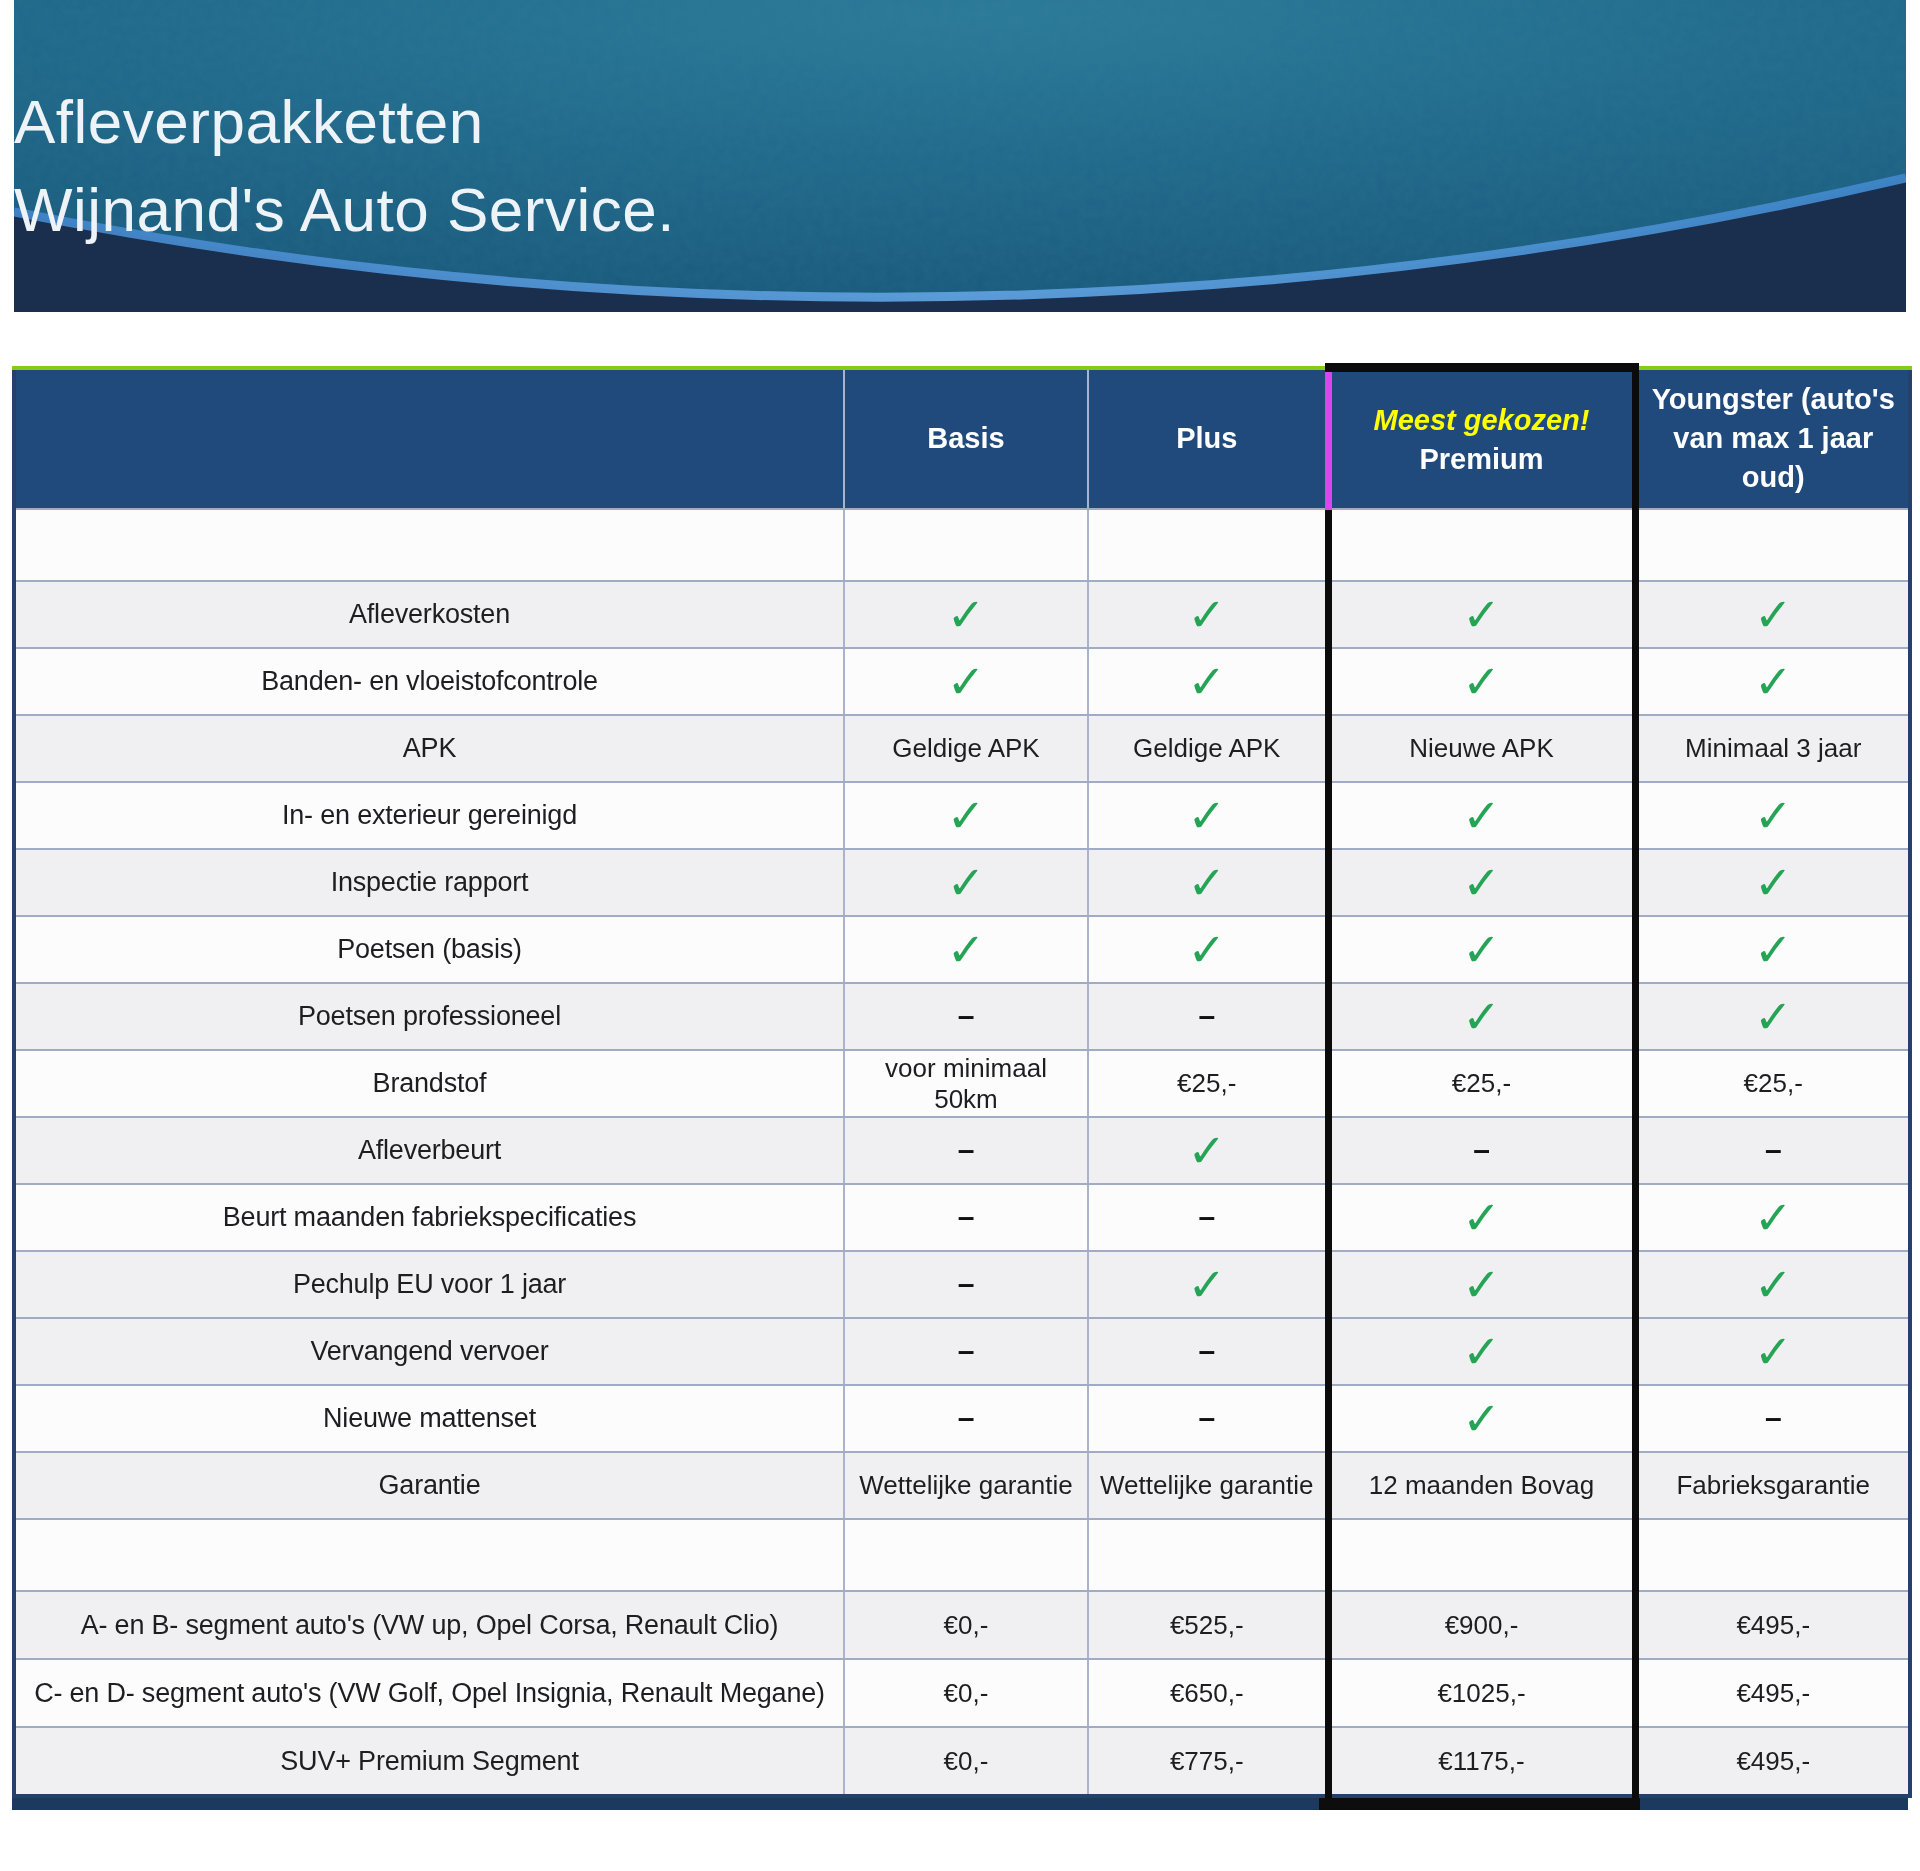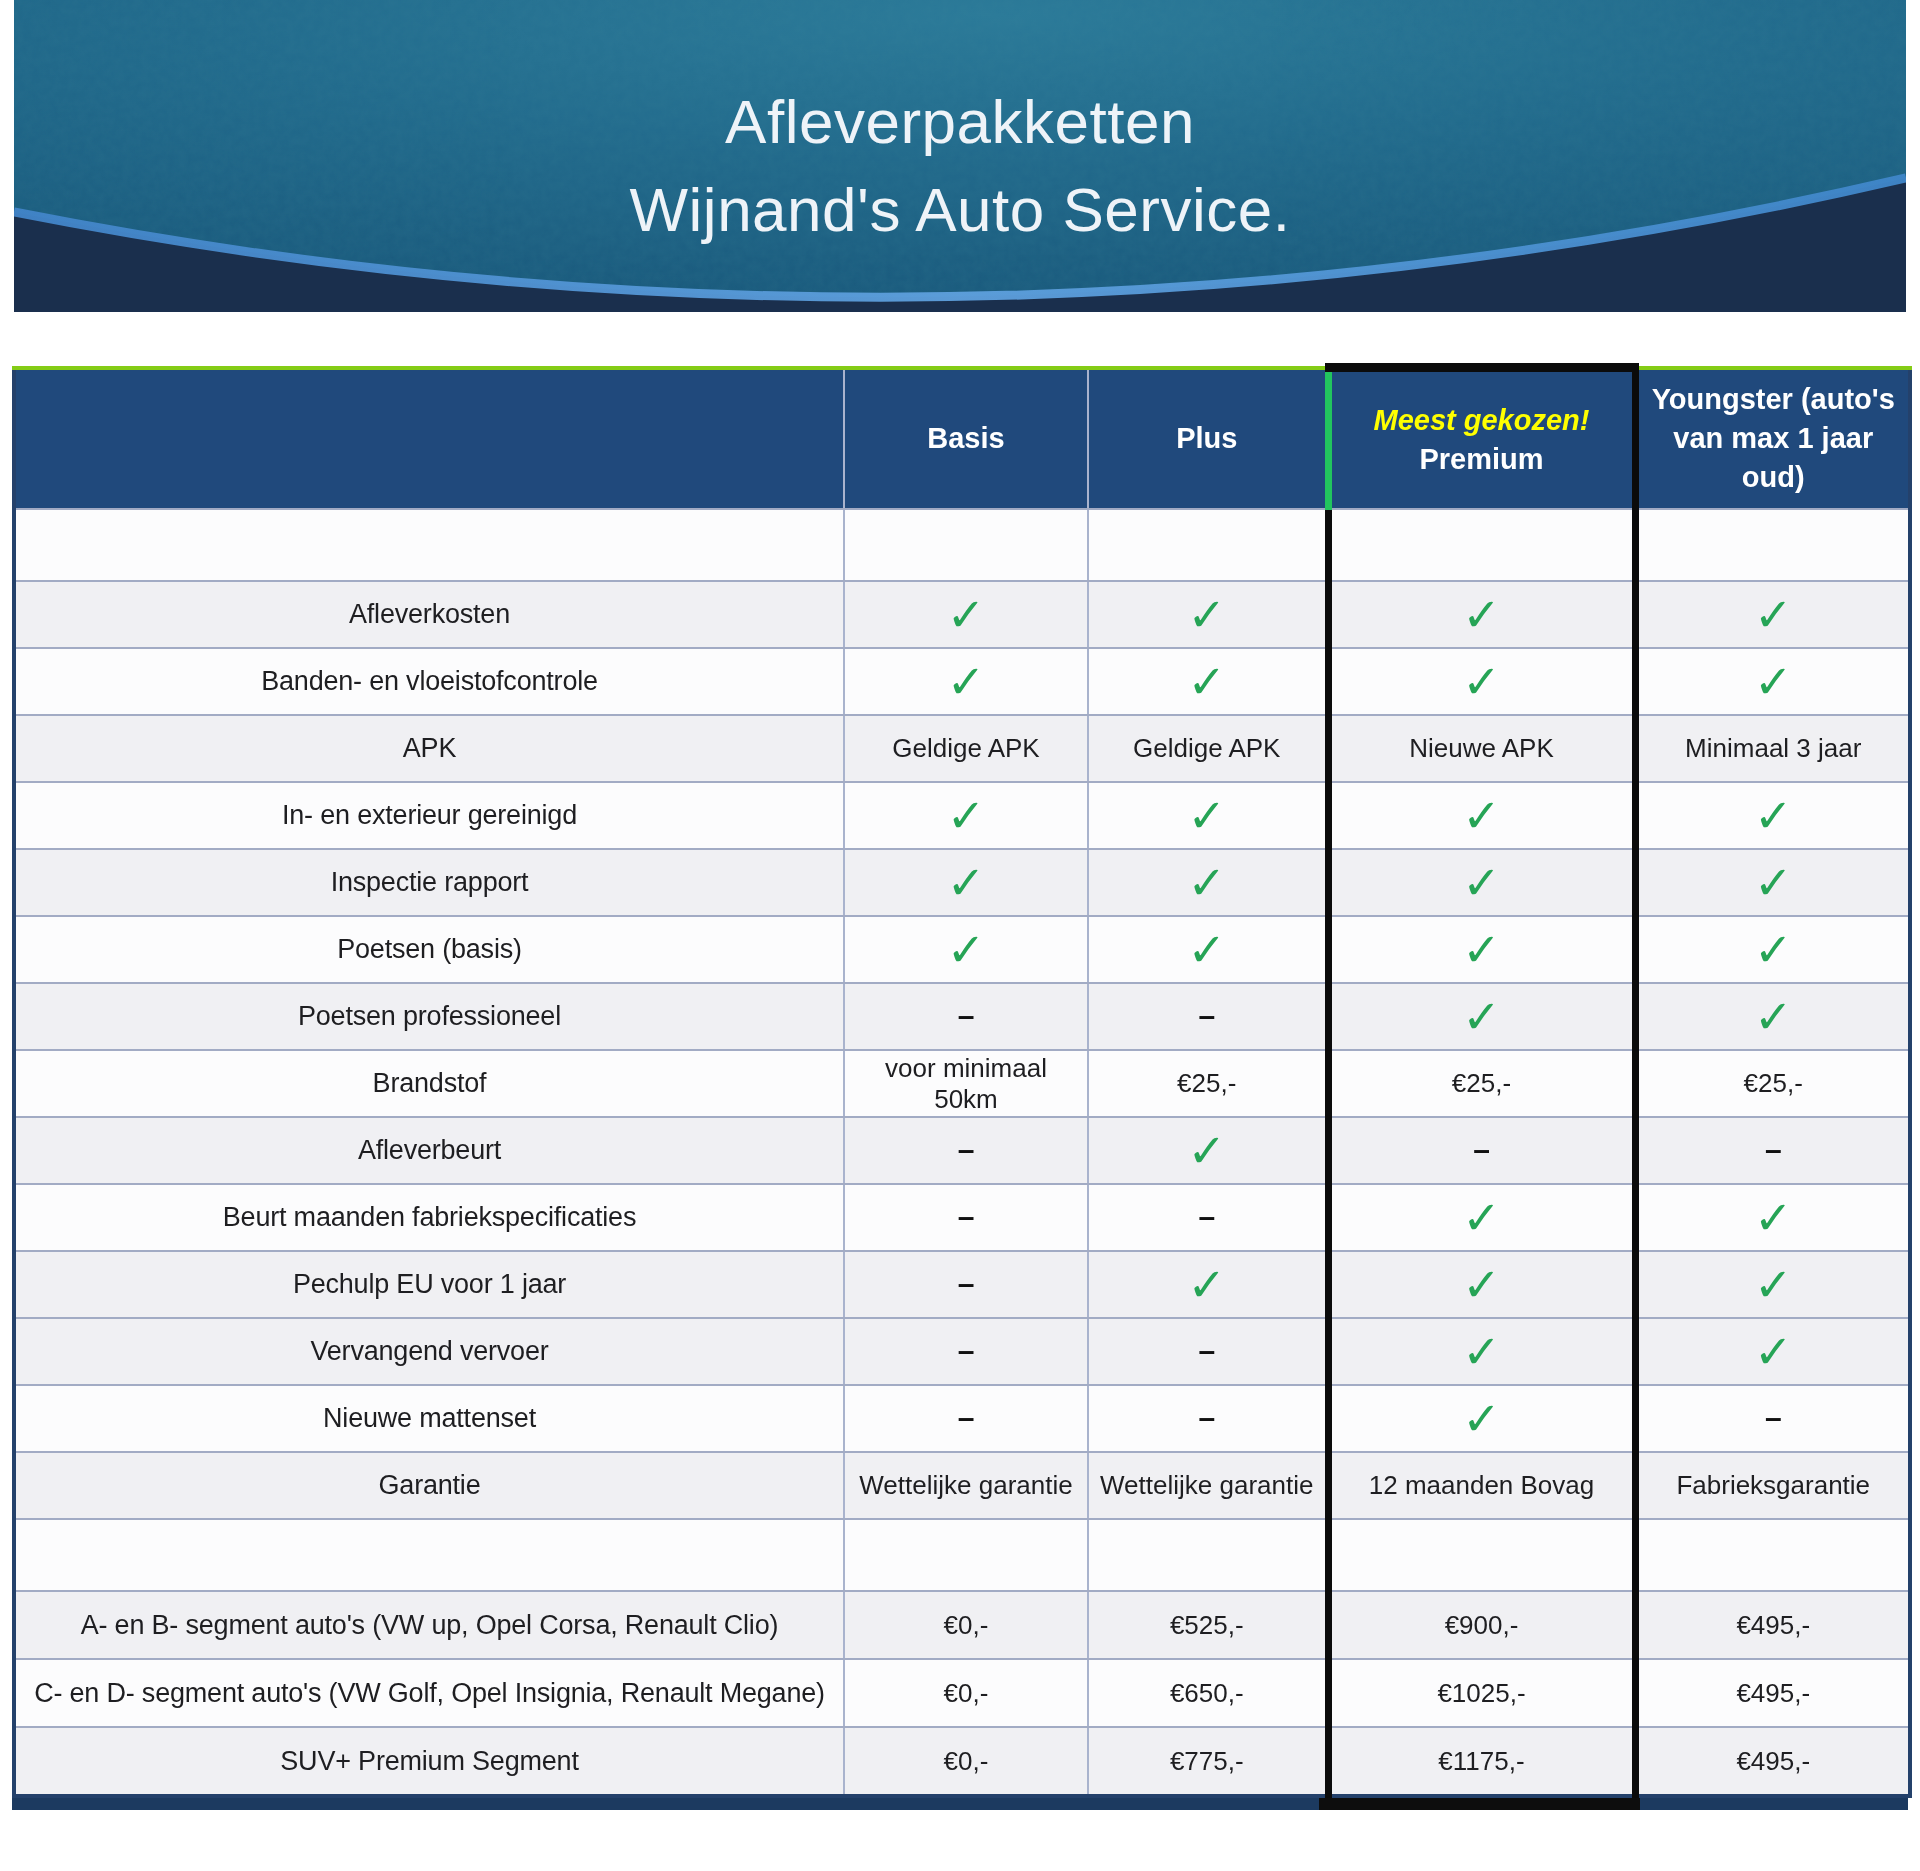--- a/index.html
+++ b/index.html
@@ -26,21 +26,21 @@
     width: 1892px;
     height: 312px;
     overflow: hidden;
   }
   .banner svg { display: block; }
   .banner-text {
     position: absolute;
     left: 0;
     top: 78px;
     width: 100%;
-    text-align: center;
+    text-align: left;
     color: #eef3f8;
     font-size: 62px;
     font-weight: 400;
     line-height: 1.42;
     letter-spacing: 0.5px;
   }
 
   
   .table-wrap {
     position: absolute;
@@ -75,21 +75,21 @@
   tr.r-header th {
     background: #20497c;
     color: #ffffff;
     font-size: 29px;
     font-weight: 700;
     height: 136px;
     line-height: 1.35;
     border-top: 4px solid #84cc16;
   }
   tr.r-header th.col-premium {
-    border-left: 7px solid #22c55e;
+    border-left: 7px solid #d946ef;
     border-right: 7px solid #0b0b0b;
     border-top: 9px solid #0b0b0b;
   }
   .premium-badge {
     display: block;
     color: #ffff00;
     font-style: italic;
     font-weight: 700;
     font-size: 29px;
   }

